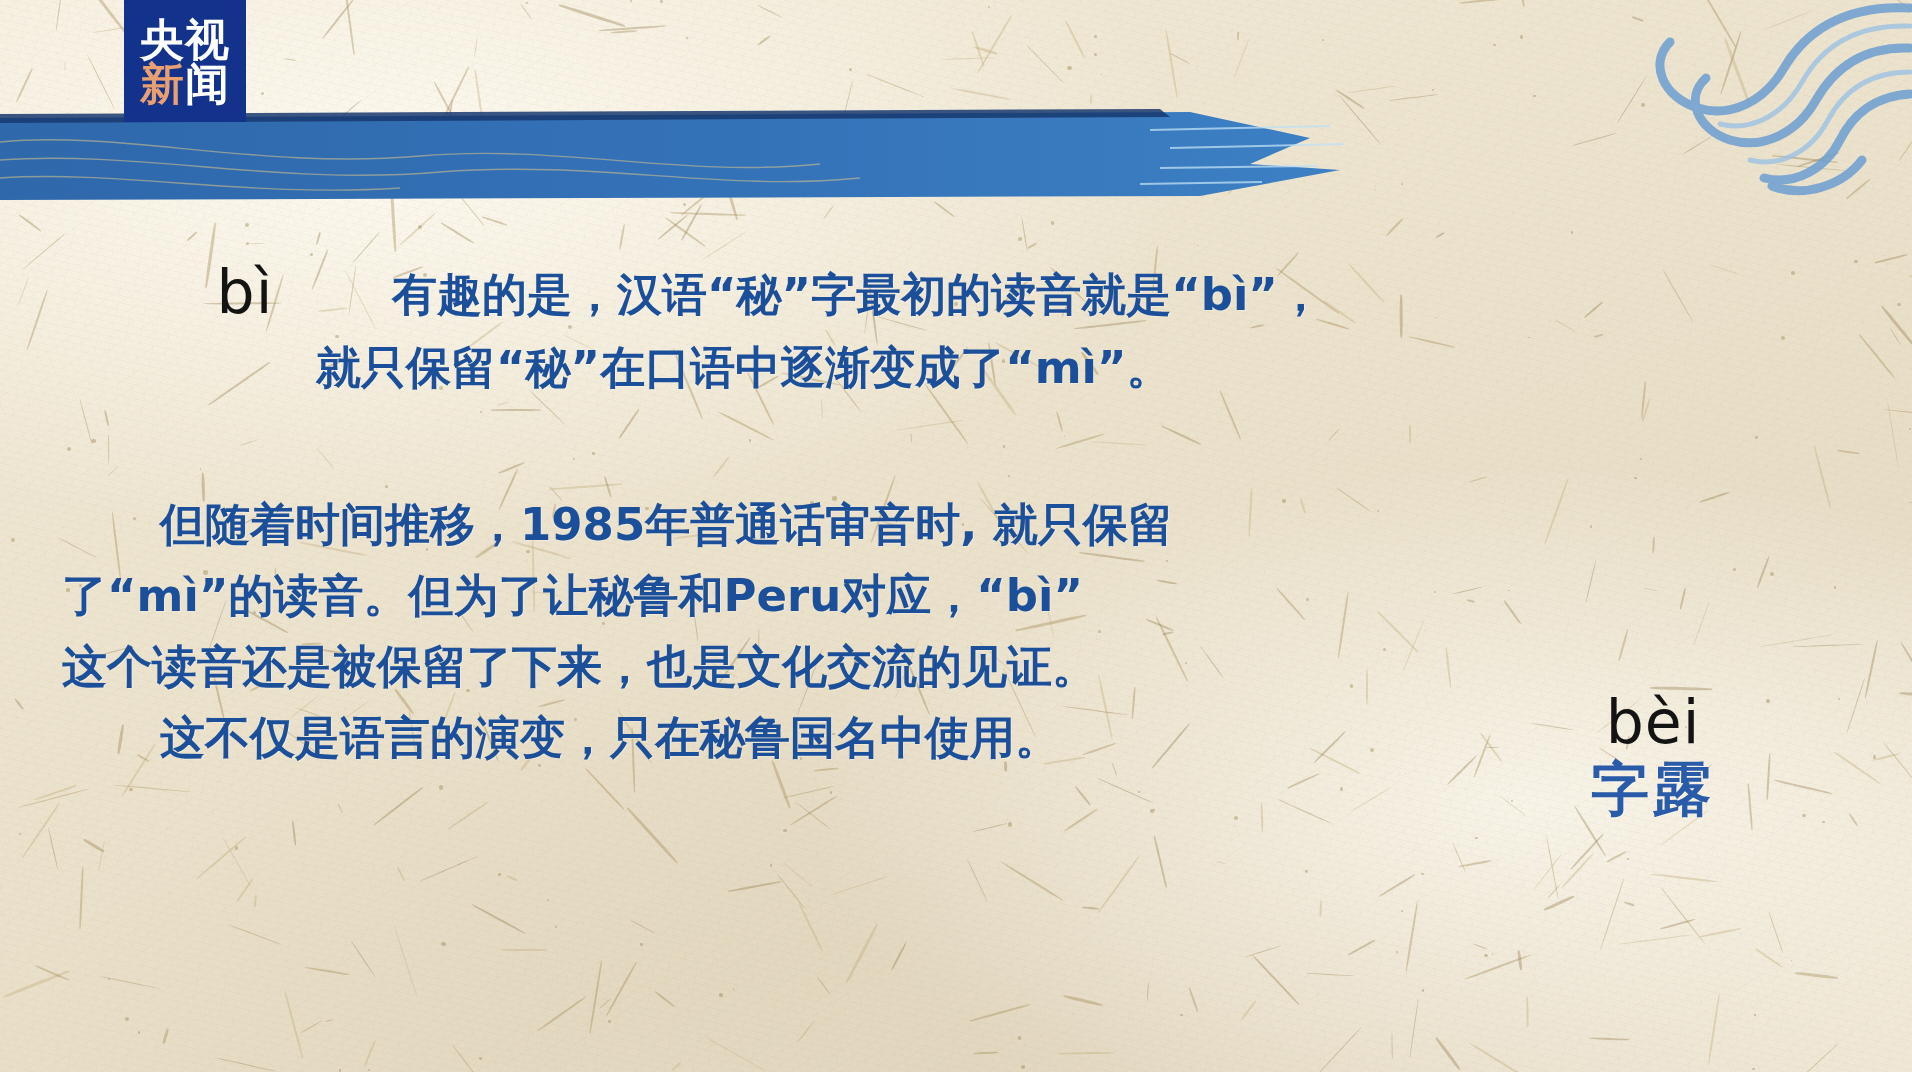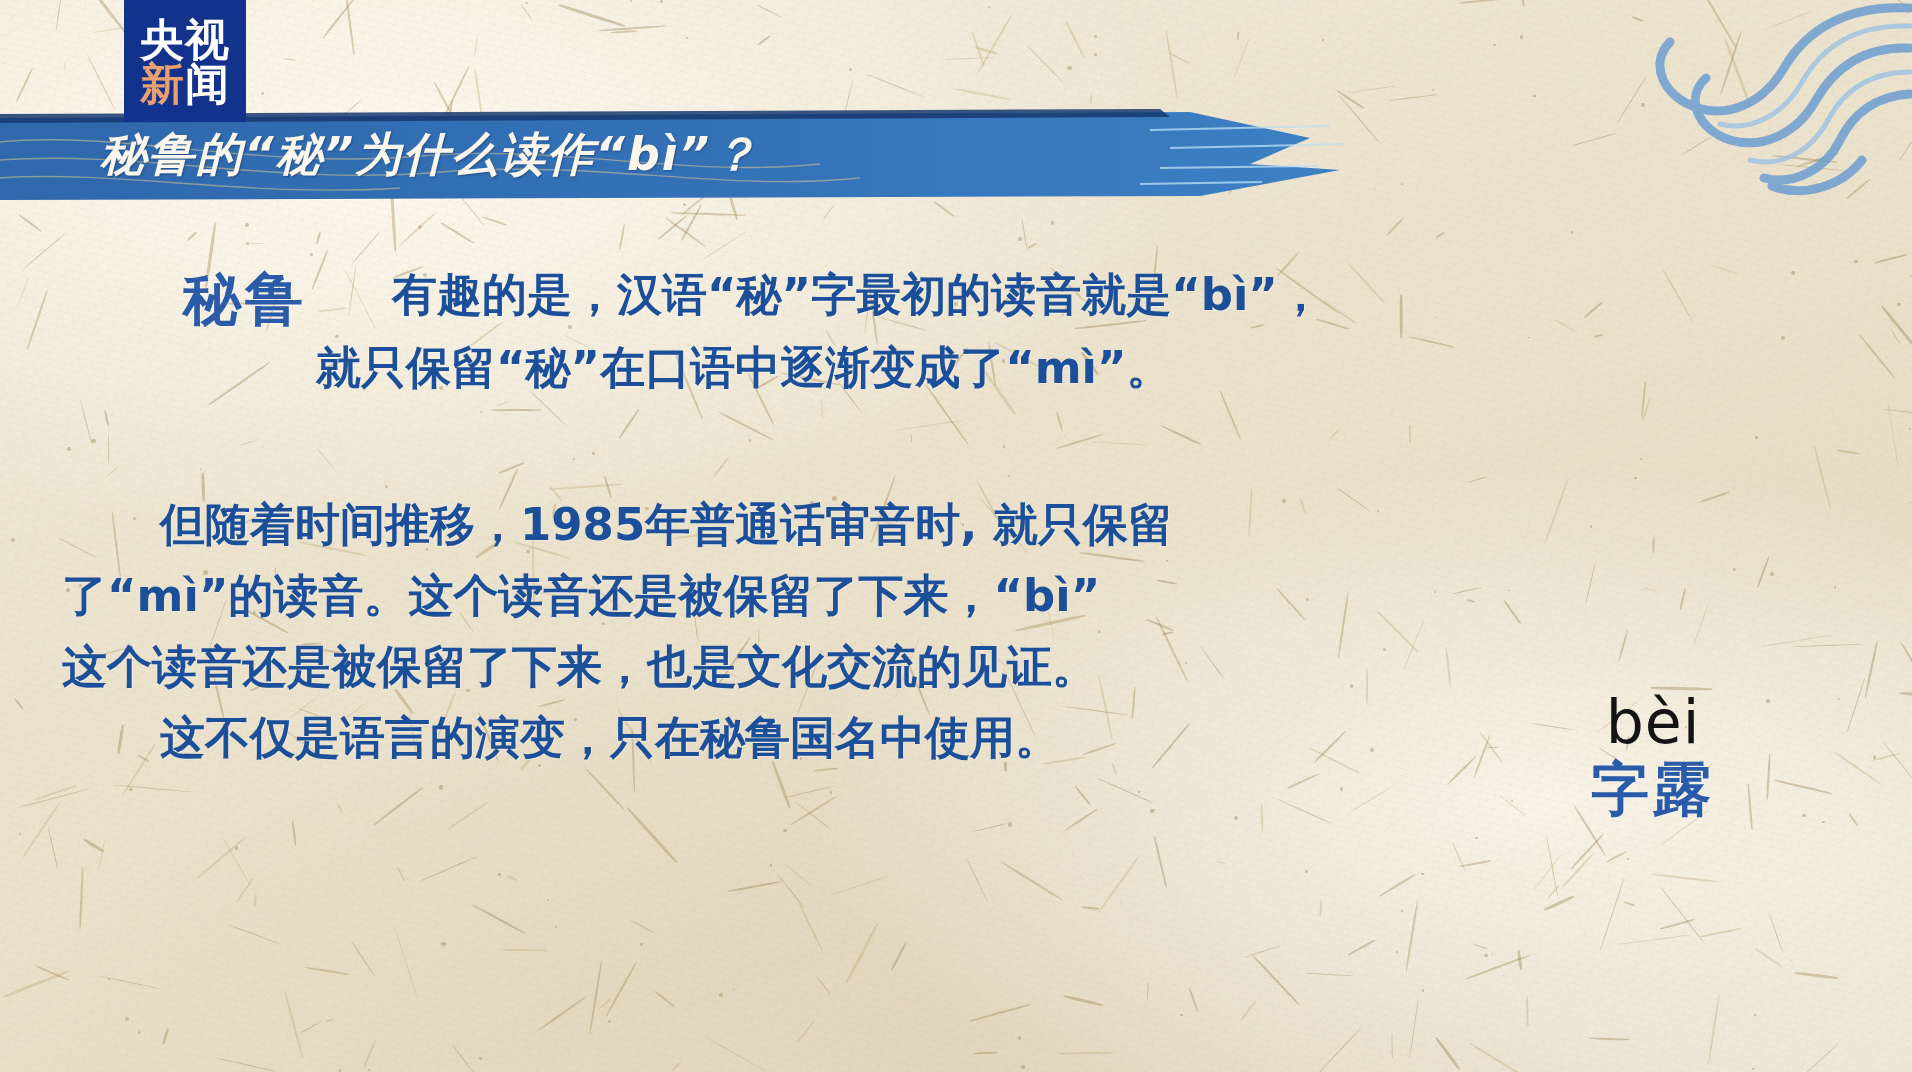--- a/index.html
+++ b/index.html
@@ -747,37 +747,36 @@
         <path d="M1170 40 L1344 36" fill="none"></path>
         <path d="M1160 60 L1318 58" fill="none"></path>
         <path d="M1140 76 L1262 74" fill="none"></path>
       </g>
       <g stroke="#d9c48a" stroke-width="1.4" opacity=".55" fill="none">
         <path d="M0 34 C120 22 260 62 420 48 C560 36 680 70 820 56"></path>
         <path d="M0 52 C140 42 280 78 440 64 C600 52 720 84 860 70"></path>
         <path d="M0 70 C120 62 250 90 400 80"></path>
       </g>
     </svg>
-    <div class="title-text">秘鲁的“秘”为什么读作“bì”？</div>
   </div>
 
   <div class="pin-label" id="label-bi">
-    <div class="pin-han">秘鲁</div>
+    <div class="pin-rom">bì</div>
   </div>
 
   <div class="pin-label" id="label-bei">
     <div class="pin-rom">bèi</div>
     <div class="pin-han">字露</div>
   </div>
 
   <div class="body-text" id="para1">
     <div class="bline l1">有趣的是，汉语“秘”字最初的读音就是“bì”，</div>
     <div class="bline l3">就只保留“秘”在口语中逐渐变成了“mì”。</div>
   </div>
 
   <div class="body-text" id="para2">
     <div class="bline l1">但随着时间推移，1985年普通话审音时, 就只保留</div>
-    <div class="bline l2">了“mì”的读音。这个读音还是被保留了下来，“bì”</div>
+    <div class="bline l2">了“mì”的读音。但为了让秘鲁和Peru对应，“bì”</div>
     <div class="bline l3">这个读音还是被保留了下来，也是文化交流的见证。</div>
     <div class="bline l4">这不仅是语言的演变，只在秘鲁国名中使用。</div>
   </div>
 
 </div>
 
 </body></html>

